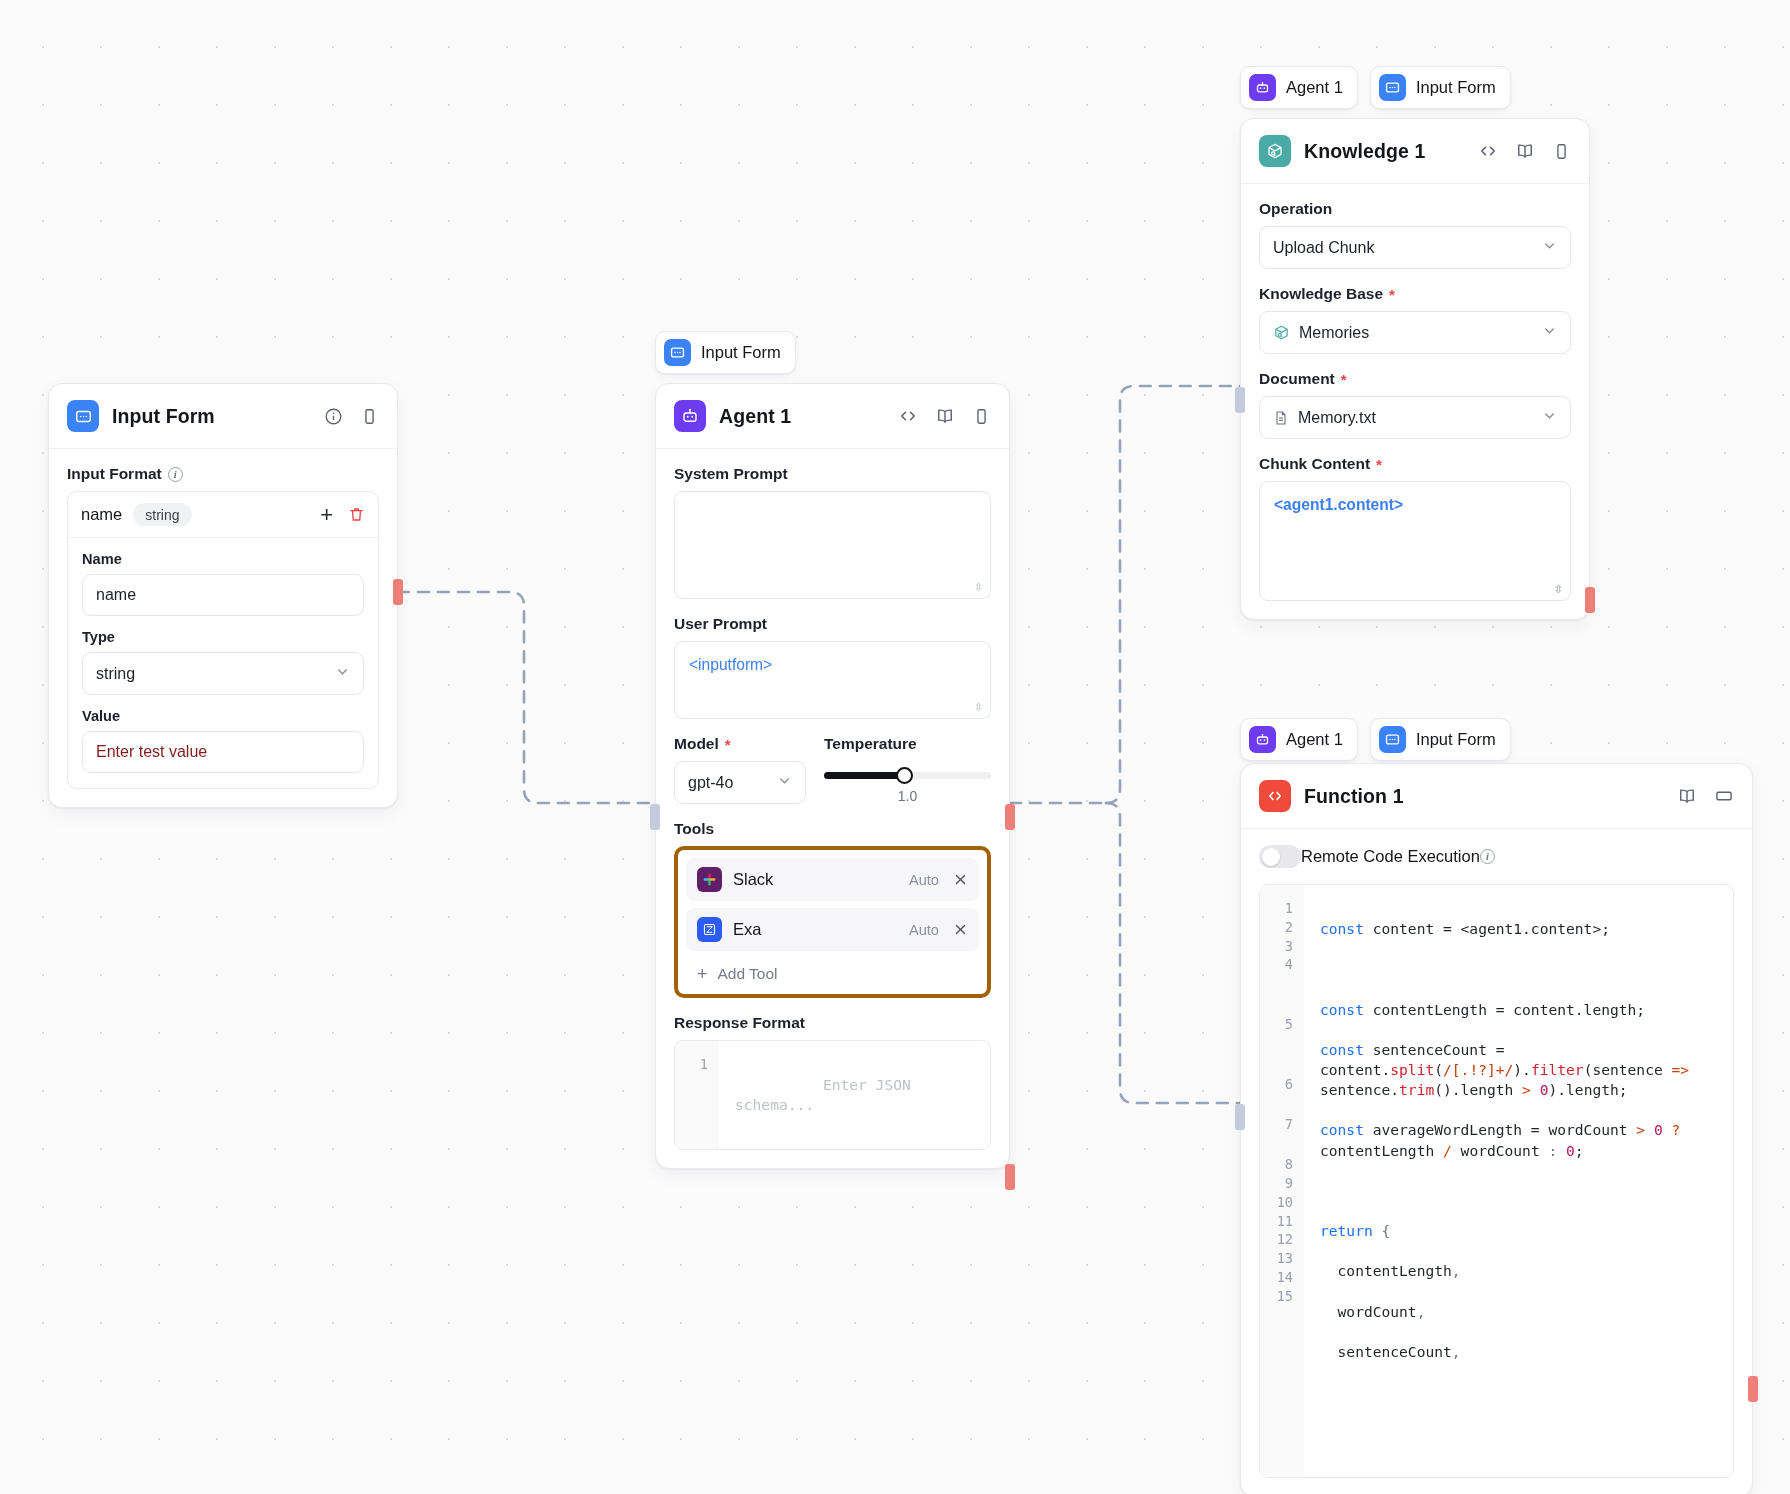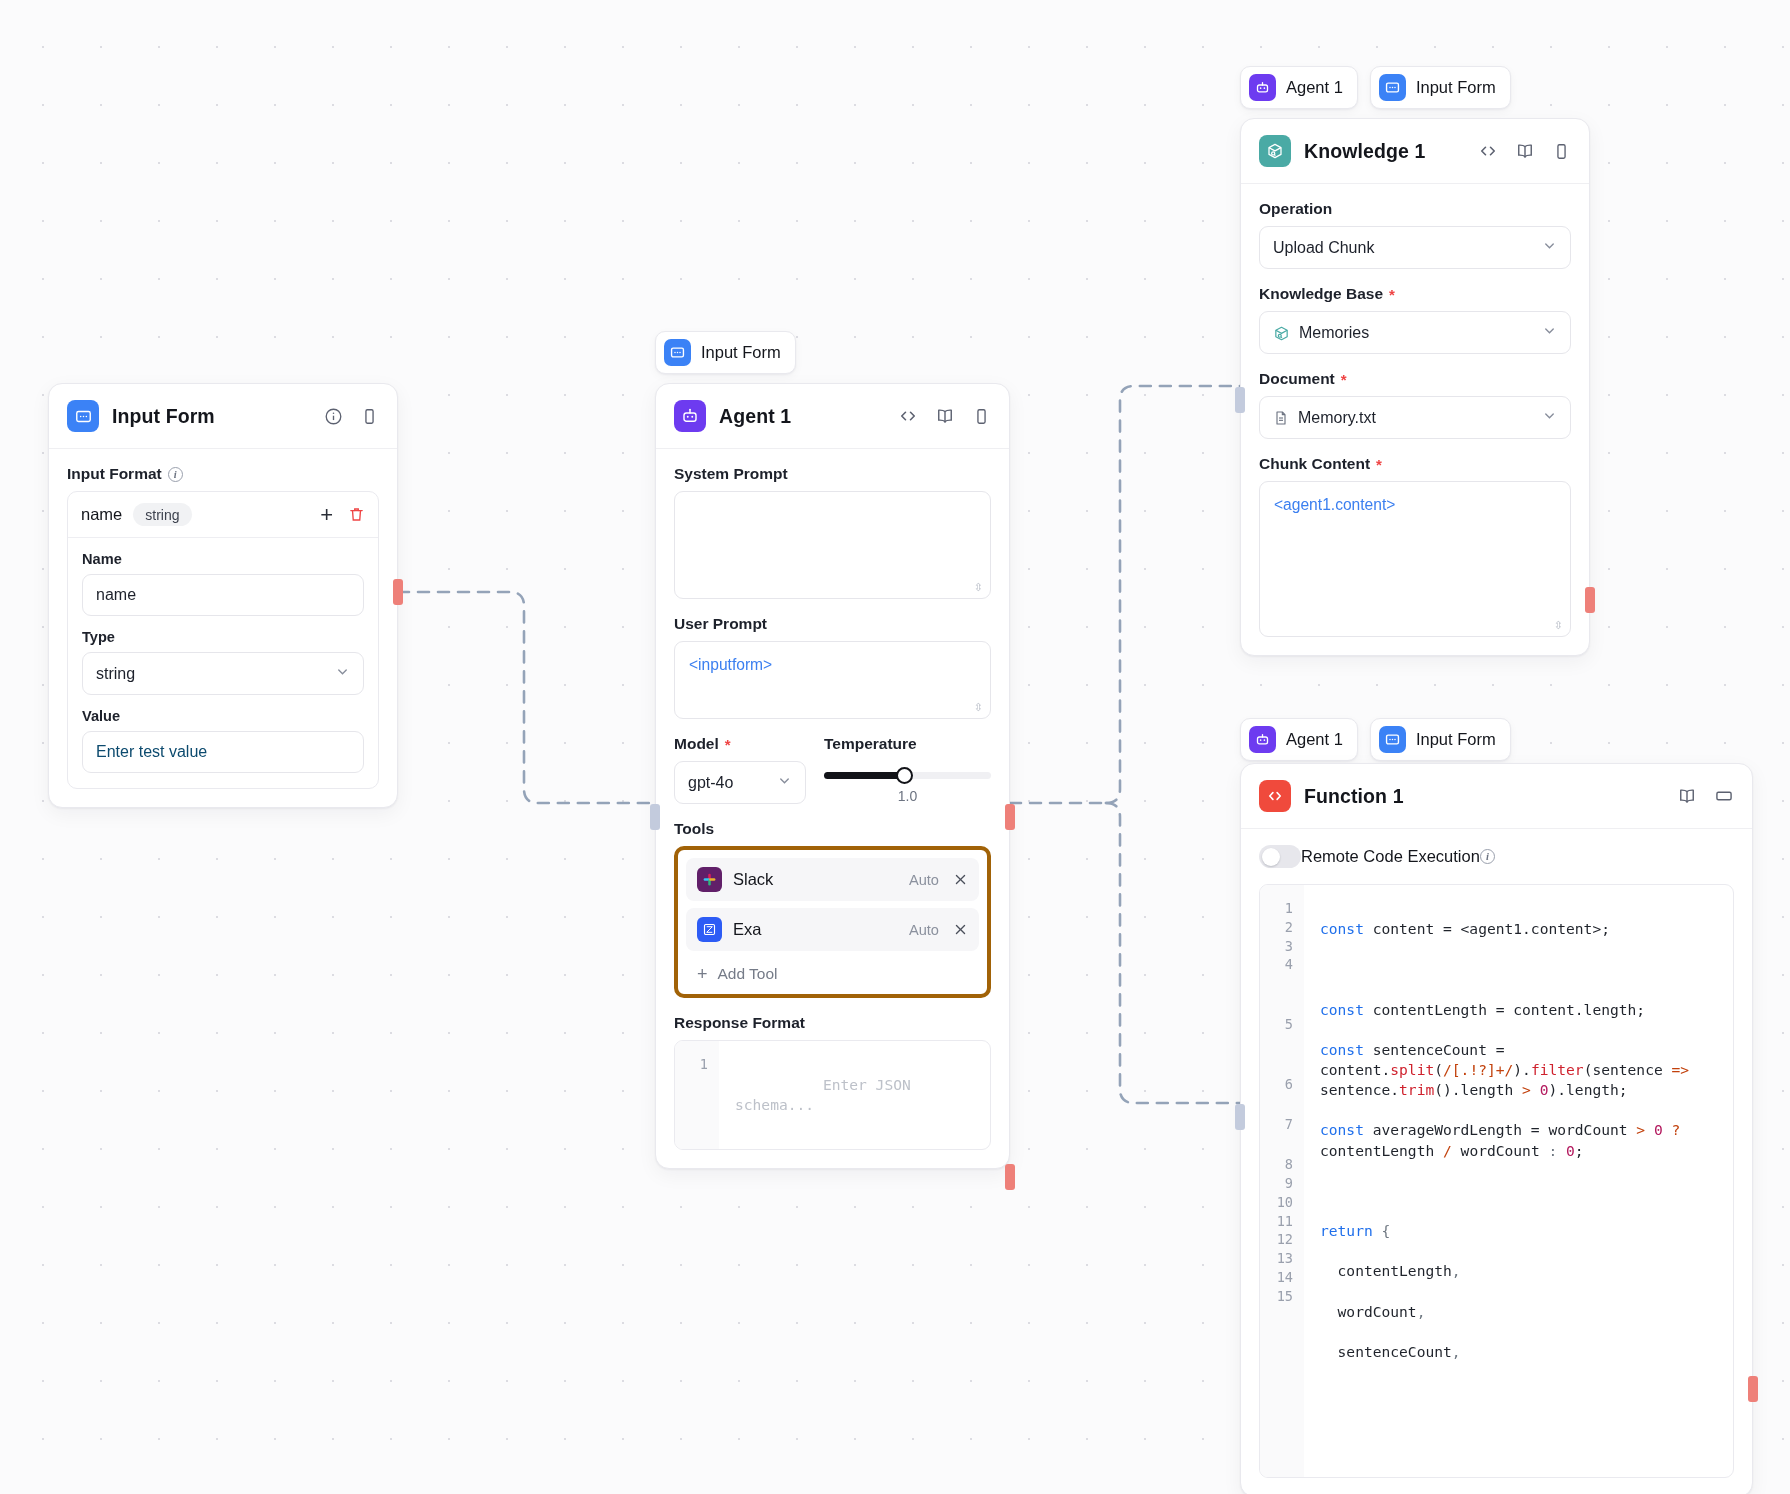--- a/index.html
+++ b/index.html
@@ -65,22 +65,22 @@
   }
   .input {
     width: 100%;
     border: 1px solid #e6e6eb; border-radius: 9px;
     background: #fff;
     padding: 11px 13px;
     font-size: 16px; color: #1d212b;
     display: flex; align-items: center;
     min-height: 42px;
   }
-  .input.ph { color: #0c4a6e; }
-  .select { justify-content: space-between; gap: 8px; cursor: pointer; align-items: flex-end; }
+  .input.ph { color: #7f1d1d; }
+  .select { justify-content: space-between; gap: 8px; cursor: pointer; }
   .select .val { display: flex; align-items: center; gap: 9px; }
   .chev { color: #878d9b; flex: 0 0 auto; }
 
   .textarea {
     position: relative;
     border: 1px solid #e6e6eb; border-radius: 9px;
     background: #fff;
     padding: 12px 14px;
     font-size: 15.6px; line-height: 1.43; color: #22262f;
   }
@@ -554,21 +554,21 @@
               <path d="M6 9.5l6 6 6-6"></path>
             </svg>
         </span>
       </div>
 
       <div class="gap"></div>
       <div class="flabel">
         <span>Chunk Content</span>
           <span class="req">*</span>
       </div>
-      <div class="textarea" style="height:156px;">
+      <div class="textarea" style="height:120px;font-weight:bold;">
         <span class="tpl">&lt;agent1.content&gt;</span>
         <span class="grip">⇳</span>
       </div>
     </div>
   </div>
 
   <div class="tagrow" style="left:1240px; top:718px;">
     <div class="tag">
       <span class="tile violet">
         <svg width="15" height="15" viewBox="0 0 24 24" fill="none" stroke="#fff" stroke-width="2.1" stroke-linecap="round">

